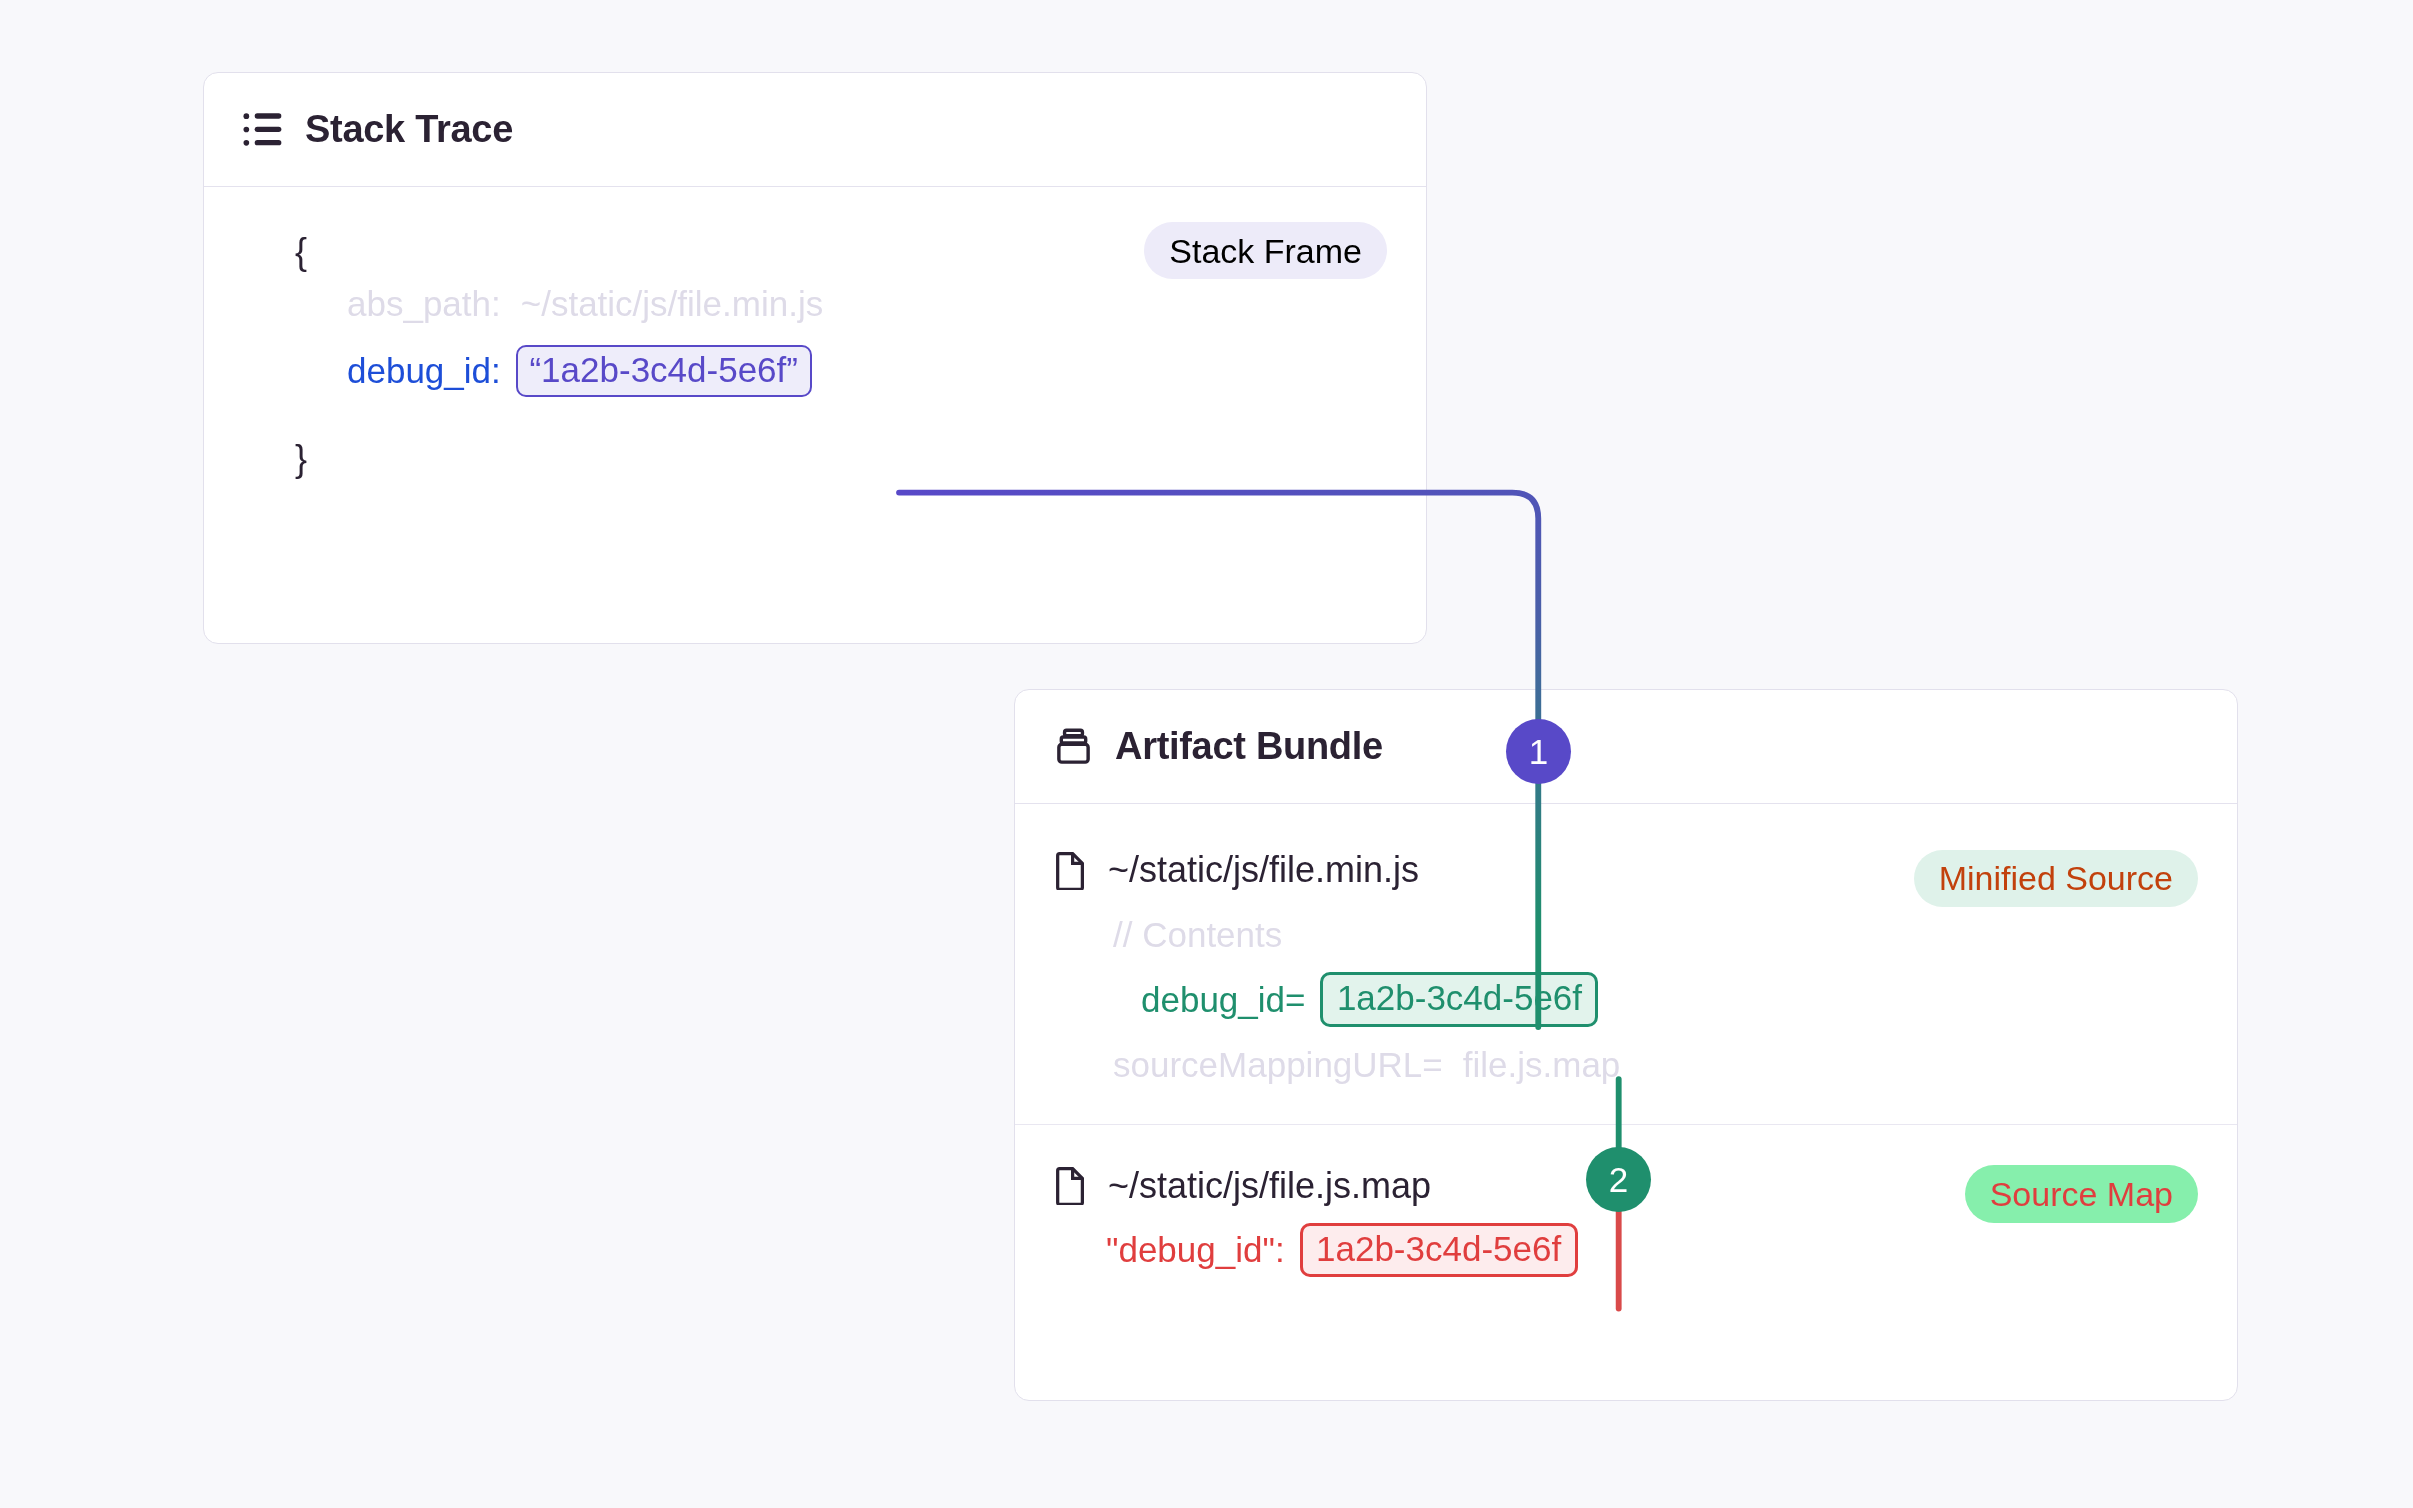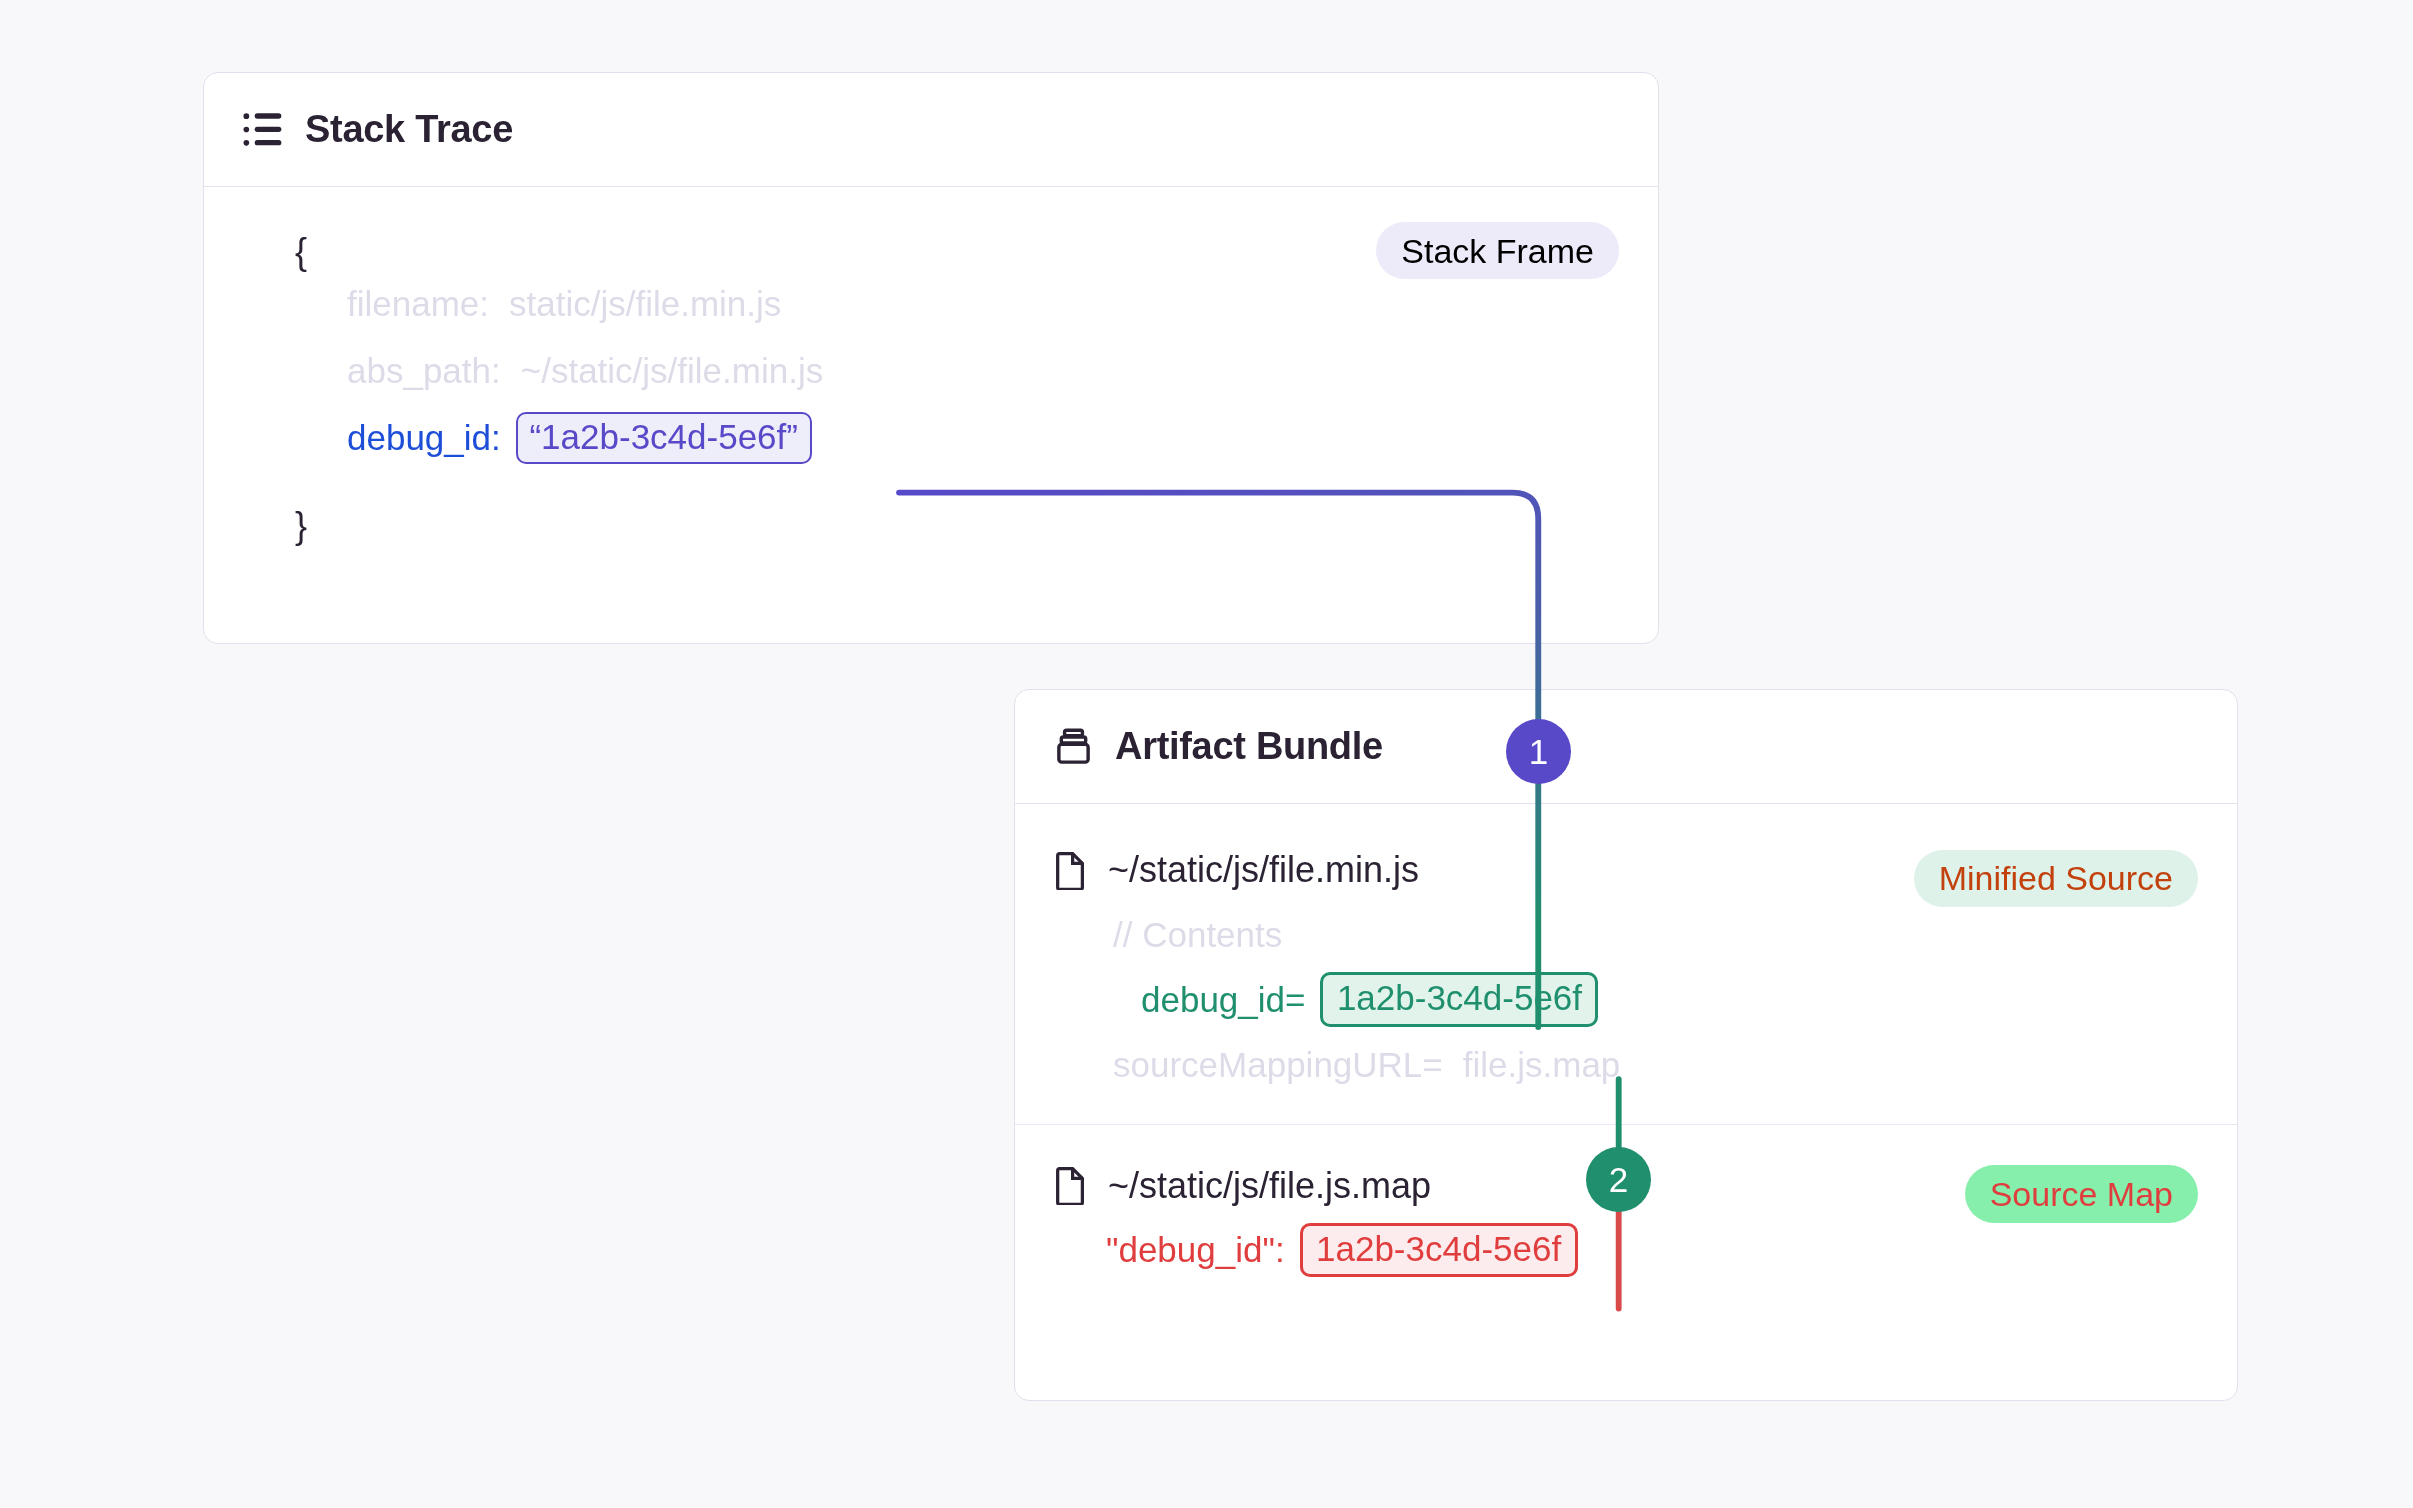--- a/index.html
+++ b/index.html
@@ -47,21 +47,21 @@
 
   .card-body {
     padding: 34px 39px 44px 39px;
     position: relative;
   }
 
   
   #stack-trace-card {
     left: 203px;
     top: 72px;
-    width: 1456px;
+    width: 1224px;
     height: 572px;
   }
 
   .code-line {
     font-size: 36px;
     line-height: 1.0;
     color: #2b2233;
     white-space: nowrap;
     display: flex;
     align-items: center;
@@ -240,24 +240,20 @@
       </span>
       <span class="card-title">Stack Trace</span>
     </div>
 
     <div class="card-body">
 
       <span class="tag tag-stack-frame" style="right: 39px; top: 35px;">Stack Frame</span>
 
       <div class="code-line brace-open">{</div>
 
-      <div class="kv-row">
-        <span class="kv-key muted">filename:</span>
-        <span class="kv-val muted">static/js/file.min.js</span>
-      </div>
 
       <div class="kv-row">
         <span class="kv-key muted">abs_path:</span>
         <span class="kv-val muted">~/static/js/file.min.js</span>
       </div>
 
       <div class="kv-row">
         <span class="kv-key key-purple">debug_id:</span>
         <span class="pill-purple">“1a2b-3c4d-5e6f”</span>
       </div>

